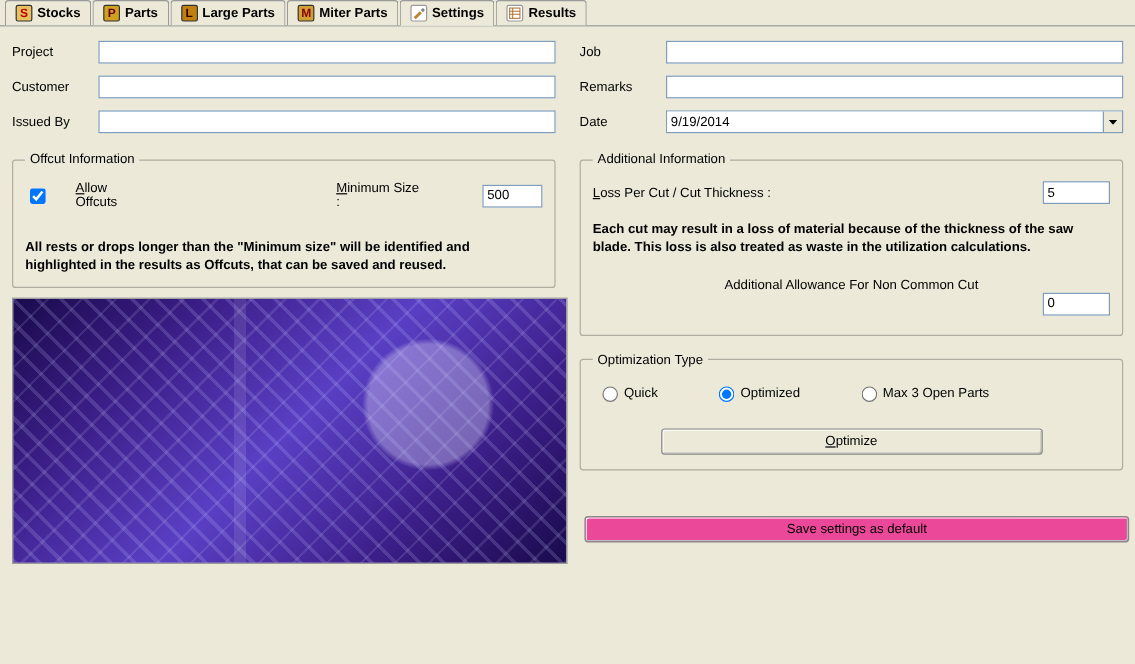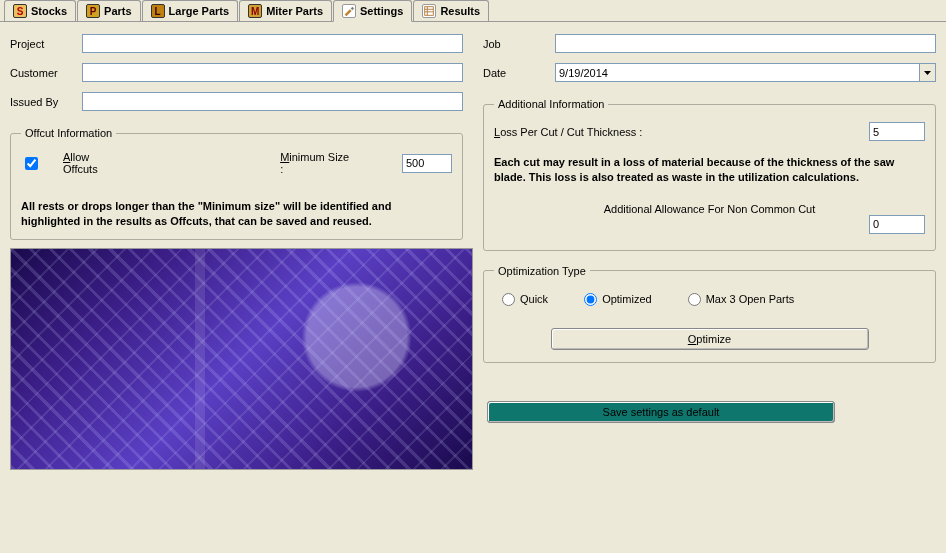--- a/index.html
+++ b/index.html
@@ -166,21 +166,21 @@
     margin-left: auto;
   }
   .addl-row2 {
     display: flex;
     align-items: center;
     margin-top: 18px;
     flex-direction: column;
   }
   .opt-row {
     display: flex;
-    gap: 36px;
+    gap: 51px;
     align-items: center;
     margin-bottom: 18px;
     padding: 4px 8px;
   }
   .radio {
     display: flex;
     align-items: center;
     gap: 5px;
     font-size: 11px;
   }
@@ -191,27 +191,27 @@
     margin: 12px auto 2px auto;
     display: block;
     border: 1px solid #888;
     border-radius: 3px;
     background: #ECE9D8;
     font-size: 11px;
     cursor: pointer;
     box-shadow: inset 1px 1px 0 #fff, inset -1px -1px 0 #bbb;
   }
   .save-btn {
-    width: 348px;
+    width: 454px;
     height: 22px;
     margin-top: 30px;
     margin-left: 4px;
     border: 1px solid #888;
     border-radius: 3px;
-    background: #0f766e;
+    background: #ec4899;
     font-size: 11px;
     cursor: pointer;
     box-shadow: inset 1px 1px 0 #fff, inset -1px -1px 0 #bbb;
   }
   .decor-img {
     width: 463px;
     height: 222px;
     margin-top: 8px;
     border: 1px solid #999;
     background: linear-gradient(135deg, #1a0a4d 0%, #3d1f8a 25%, #5a3fc4 50%, #3d1f8a 75%, #1a0a4d 100%);
@@ -299,20 +299,24 @@
       <div class="info-text">All rests or drops longer than the "Minimum size" will be identified and highlighted in the results as Offcuts, that can be saved and reused.</div>
     </fieldset>
 
     <div class="decor-img"></div>
   </div>
 
   <div class="col">
 
     <div class="form-row">
       <span class="lbl">Job</span>
+      <input class="inp" type="text" value="" style="">
+    </div>
+    <div class="form-row">
+      <span class="lbl">Remarks</span>
       <input class="inp" type="text" value="" style="">
     </div>
     <div class="form-row">
       <span class="lbl">Date</span>
       <div class="date-wrap">
         <input type="text" value="9/19/2014" style="">
         <div class="date-btn">
           <svg viewBox="0 0 7 4">
               <path d="M0 0 L7 0 L3.5 4 Z" fill="#000"></path>
             </svg>

